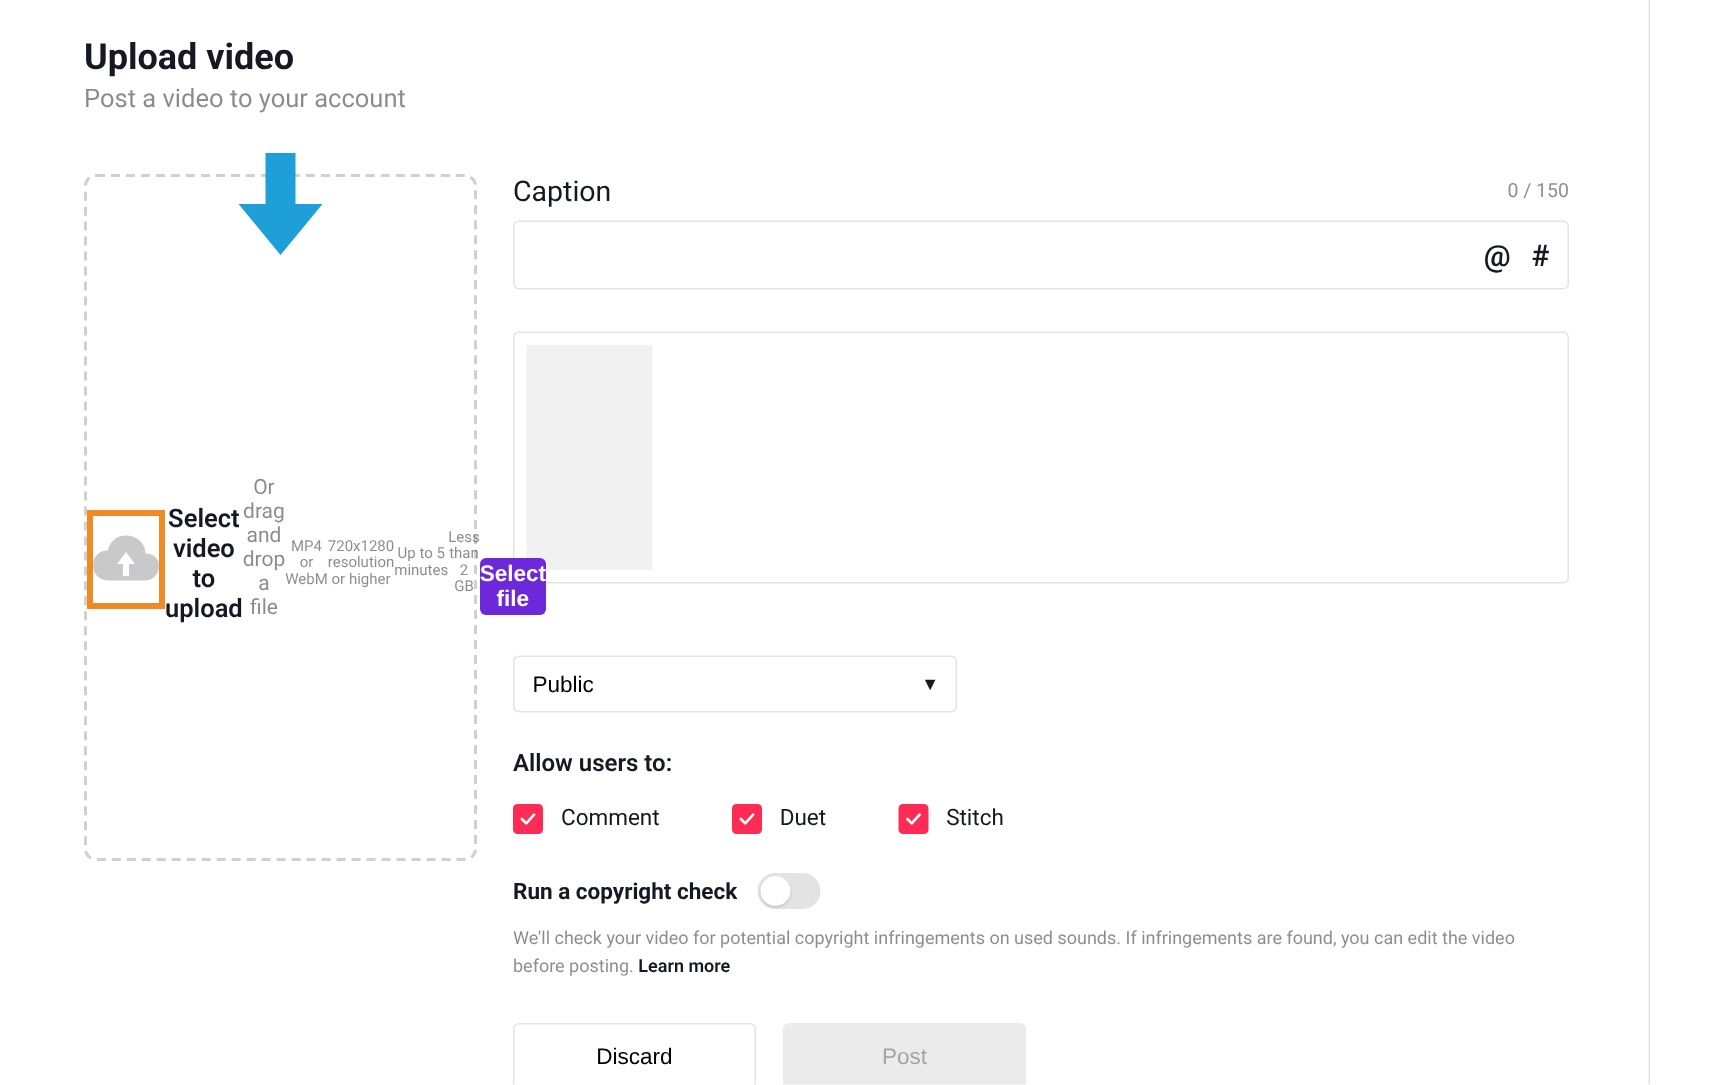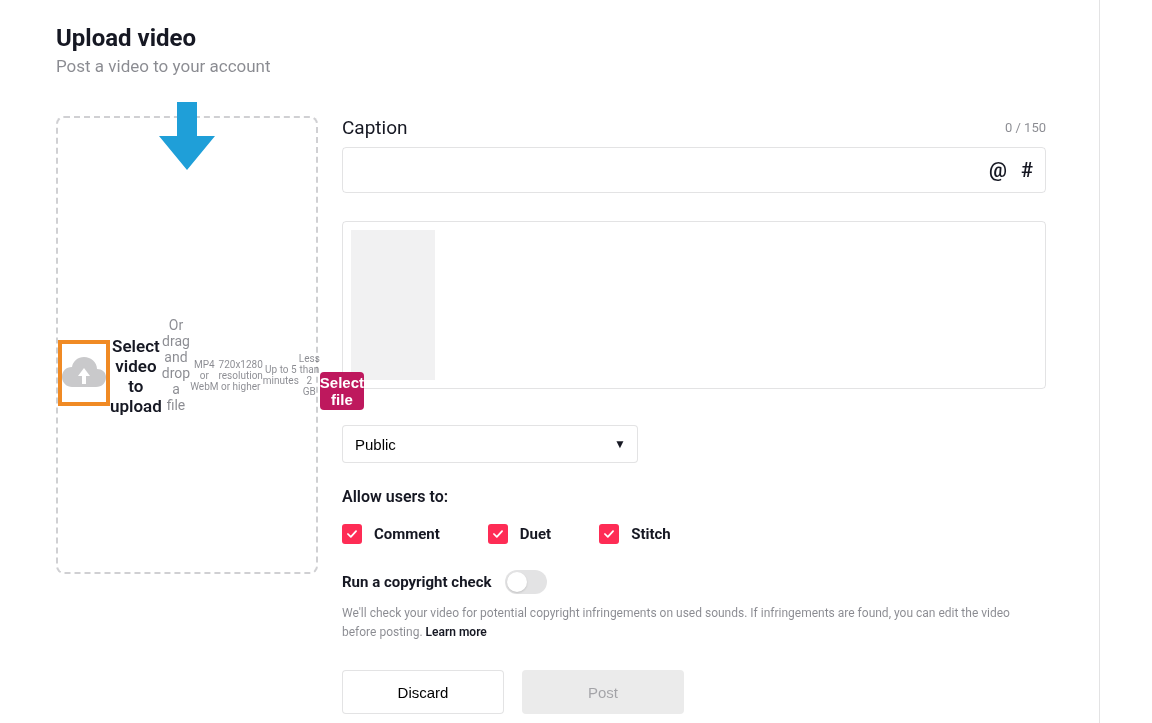--- a/index.html
+++ b/index.html
@@ -85,21 +85,21 @@
       color: rgba(22,24,35,0.5);
       margin-bottom: 28px;
     }
     .spec {
       font-size: 10px;
       color: rgba(22,24,35,0.5);
       margin-bottom: 8px;
     }
     .select-file-btn {
       margin-top: 24px;
-      background: #be185d;
+      background: #6d28d9;
       color: #fff;
       border: none;
       font-size: 15px;
       font-weight: 600;
       width: 164px;
       height: 38px;
       border-radius: 4px;
       cursor: pointer;
     }
     .right-col {
@@ -155,21 +155,21 @@
     }
     .cover-thumb {
       width: 84px;
       height: 150px;
       background: #f1f1f2;
     }
     .select-wrap {
       position: relative;
       display: inline-block;
       margin-bottom: 24px;
-      margin-top: 8px;
+      margin-top: 20px;
     }
     .visibility-select {
       width: 296px;
       height: 38px;
       border: 1px solid rgba(22,24,35,0.12);
       border-radius: 4px;
       padding: 0 12px;
       font-size: 15px;
       appearance: none;
       -webkit-appearance: none;
@@ -189,23 +189,22 @@
       font-weight: 600;
       margin-bottom: 18px;
     }
     .checkbox-row {
       display: flex;
       gap: 48px;
       margin-bottom: 26px;
     }
     .checkbox-item {
       display: flex;
-      align-items: center;
+      align-items: flex-start;
       gap: 12px;
-      font-weight: bold;
     }
     .checkbox {
       width: 20px;
       height: 20px;
       background: #fe2c55;
       border-radius: 3px;
       display: flex;
       align-items: center;
       justify-content: center;
       cursor: pointer;

